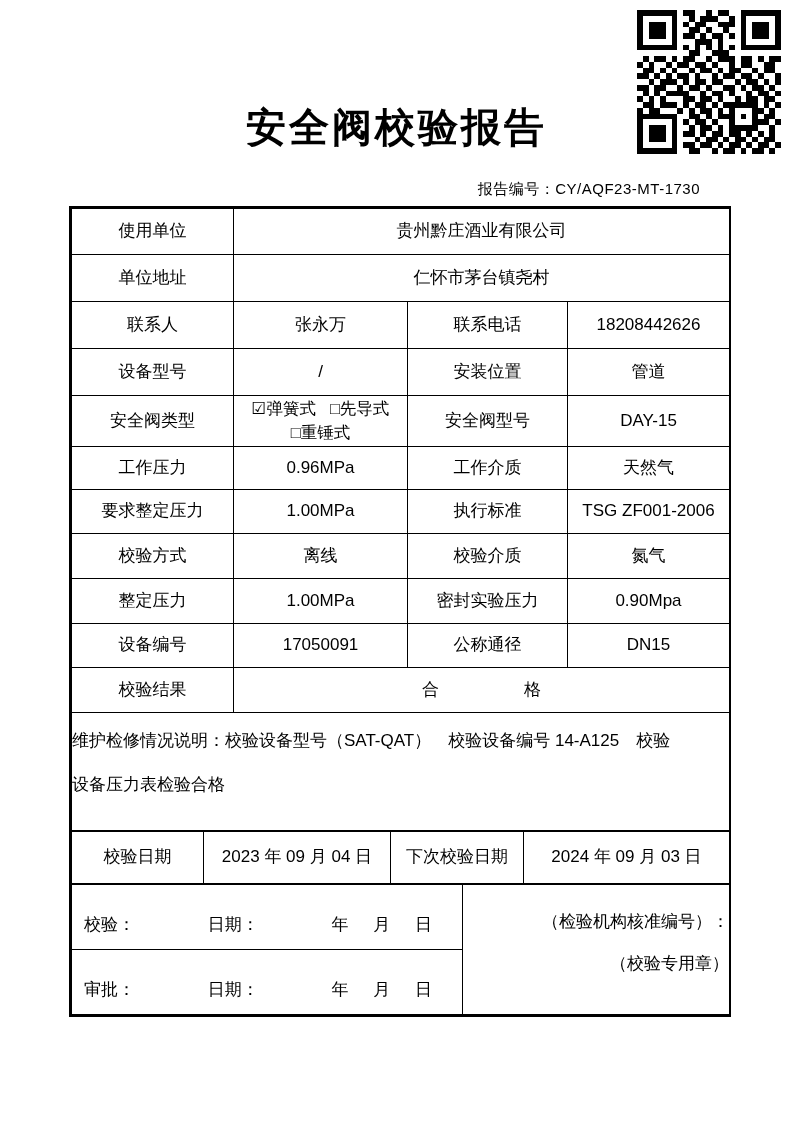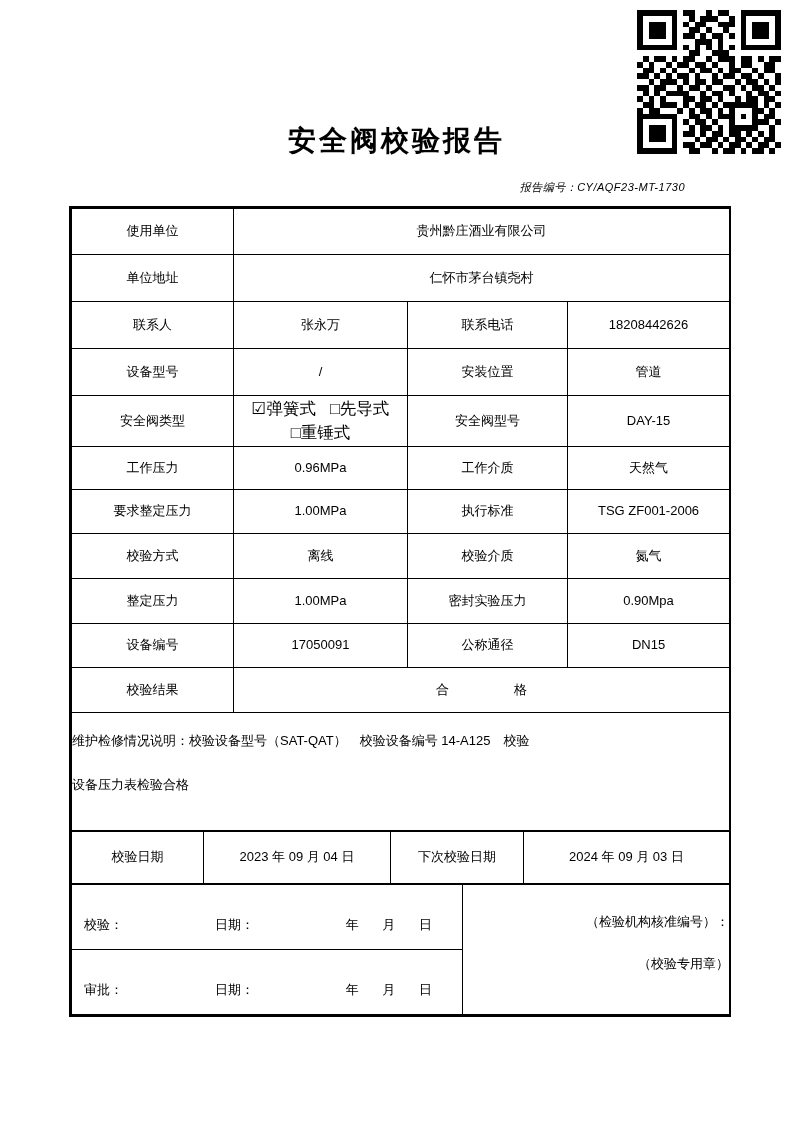--- a/index.html
+++ b/index.html
@@ -2,39 +2,39 @@
 <html><head>
 <meta charset="utf-8">
 <style>
   html,body{margin:0;padding:0;}
   body{
     width:793px;height:1122px;position:relative;background:#ffffff;color:#000;
     font-family:"Liberation Sans","DejaVu Sans",sans-serif;
     overflow:hidden;
   }
   .title{
-    position:absolute;top:122px;left:0;width:100%;
-    text-align:center;font-size:28px;font-weight:700;letter-spacing:3px;
+    position:absolute;top:100px;left:0;width:100%;
+    text-align:center;font-size:40px;font-weight:700;letter-spacing:3px;
   }
   .report-line{
-    position:absolute;top:180px;right:108px;font-size:11px;letter-spacing:0.5px;font-style:italic;
+    position:absolute;top:180px;right:93px;font-size:15px;letter-spacing:0.5px;
   }
   .qr{
     position:absolute;left:637px;top:10px;width:144px;height:144px;
     display:grid;grid-auto-rows:1fr;
   }
   .qm{background:#000;}
   .doc-table{
     position:absolute;left:69px;top:206px;width:658px;
     border:2px solid #000;background:#fff;
   }
   table{border-collapse:collapse;table-layout:fixed;width:658px;}
   td{
     border:1px solid #000;text-align:center;vertical-align:middle;
-    font-size:13px;padding:0;overflow:hidden;line-height:1.3;
+    font-size:17px;padding:0;overflow:hidden;line-height:1.3;
   }
   .cb-cell{line-height:1.45;font-size:16.5px;}
   .cb-part{display:inline-block;}
   .cb-gap{margin-left:14px;}
   .maint-cell{vertical-align:top;padding-top:6px;text-align:left;}
   .maint-line{display:block;line-height:44px;}
   .sign-cell{padding:0;}
   .sign-row{display:flex;align-items:center;justify-content:space-between;padding:0 30px 0 12px;margin-top:16px;}
   .ymd{word-spacing:20px;text-align:center;}
   .stamp-cell{vertical-align:top;padding-top:16px;}

